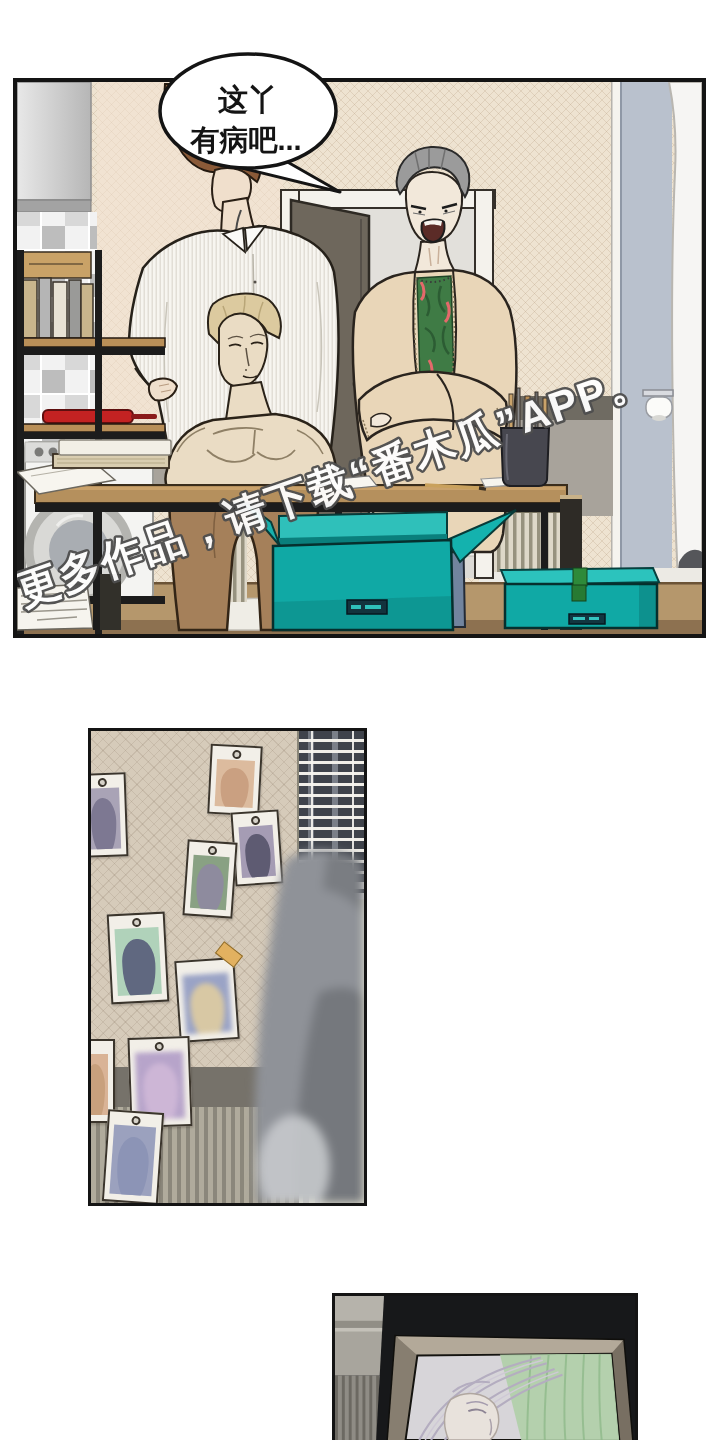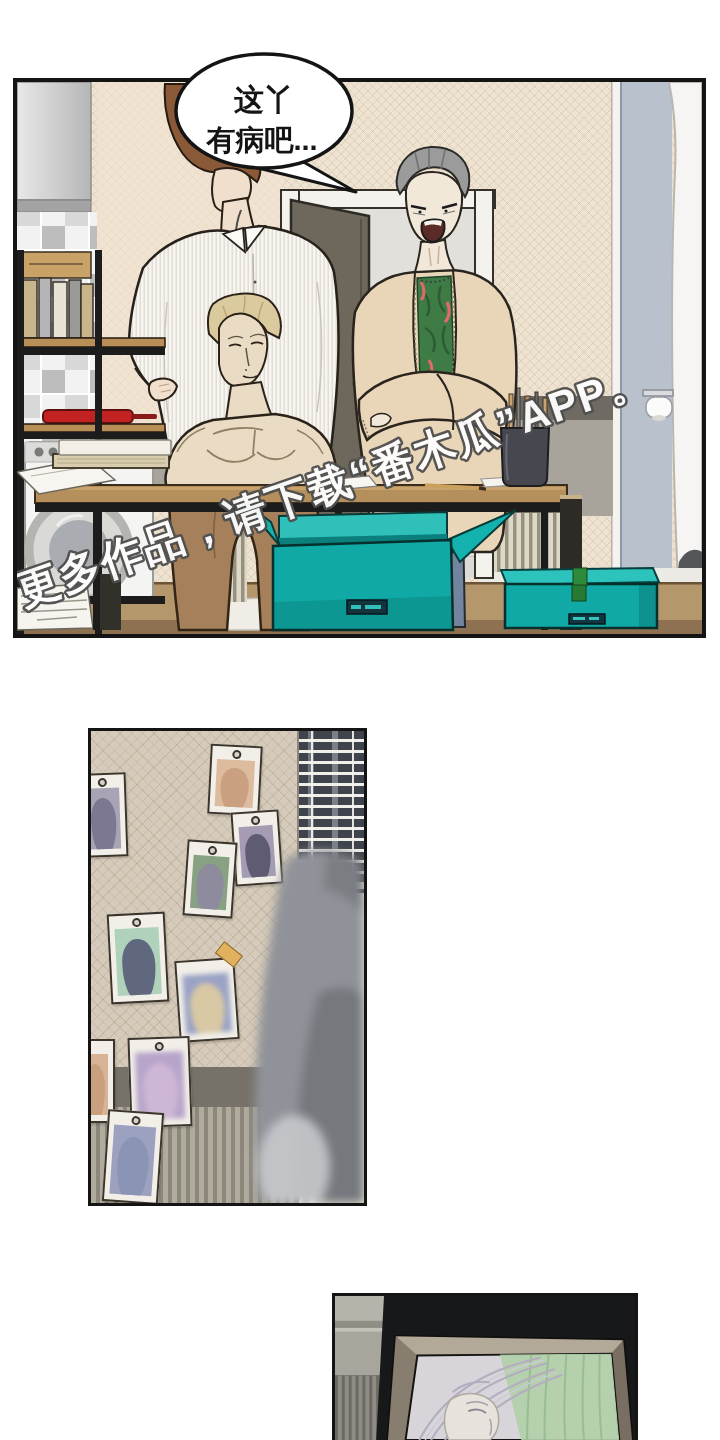--- a/index.html
+++ b/index.html
@@ -30,21 +30,21 @@
   .photo{position:absolute;box-sizing:border-box;background:var(--photoFrame,#f2efe8);
     border:2px solid var(--photoOutline,#3b352c);padding:13px 5px 6px;box-shadow:1px 2px 2px rgba(40,30,20,.2);}
   .photo-img{width:100%;height:100%;position:relative;overflow:hidden;}
   .photo-fig{position:absolute;left:14%;right:12%;top:16%;bottom:-8%;border-radius:48% 52% 40% 42% / 38% 42% 60% 58%;}
   .photo.blurred .photo-img{filter:blur(2.5px);}
   .pin{position:absolute;top:3px;left:50%;margin-left:-4px;width:9px;height:9px;border-radius:50%;
     background:#d6d2c9;border:2px solid #3a342c;box-sizing:border-box;}
   .tape{position:absolute;border:1.5px solid #8a6a2c;box-sizing:border-box;}
   .figure-svg{position:absolute;left:0;top:0;filter:blur(5px);}
   
-  #bubble{position:absolute;left:166px;top:44px;width:215px;height:162px;z-index:6;}
+  #bubble{position:absolute;left:150px;top:44px;width:215px;height:162px;z-index:6;}
 </style>
 </head>
 <body>
 
 <div class="panel" id="panel1">
 <svg width="685" height="552" viewBox="0 0 685 552">
   <defs>
     <pattern id="xh" width="9" height="9" patternUnits="userSpaceOnUse">
       <path d="M0 0 L9 9 M9 0 L0 9" stroke="rgba(170,140,110,.22)" stroke-width="1" fill="none"></path>
     </pattern>

